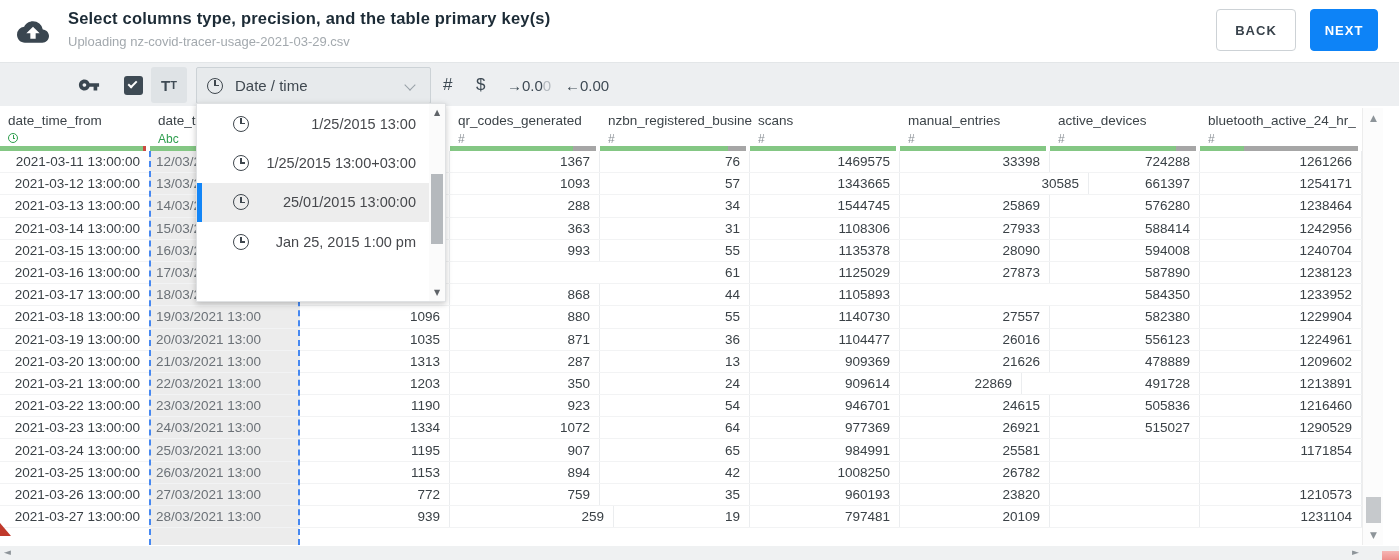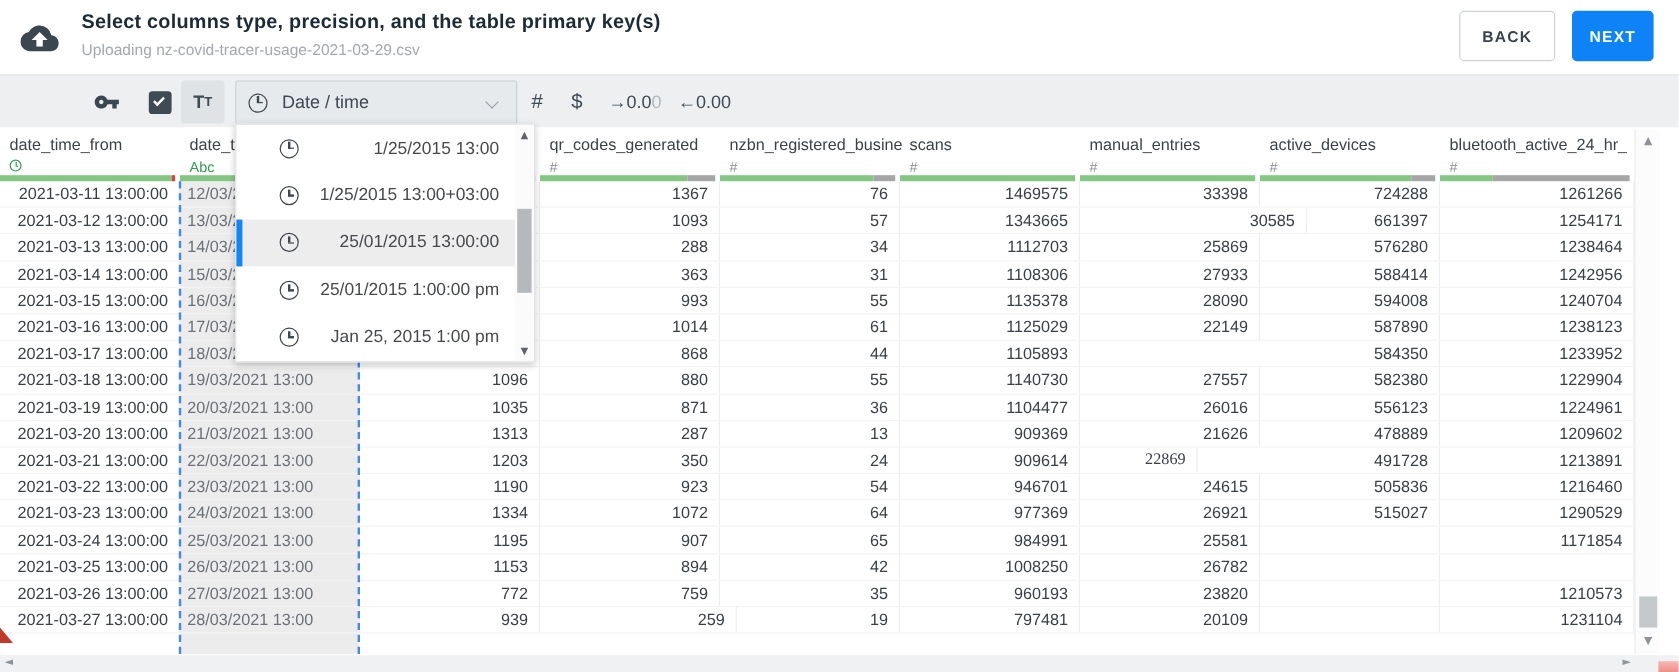--- a/index.html
+++ b/index.html
@@ -230,21 +230,21 @@
           <div class="gcell r" style="left: 939px; width: 150px;">30585</div>
           <div class="gcell r" style="left: 1050px; width: 150px;">661397</div>
           <div class="gcell r" style="left: 1200px; width: 162px;">1254171</div>
         </div>
         <div class="grow" style="height: 22.2px;">
           <div class="gcell r" style="left: 0px; width: 150px;">2021-03-13 13:00:00</div>
           <div class="gcell l dim" style="left: 150px; width: 150px;">14/03/2021 13:00</div>
           <div class="gcell r" style="left: 300px; width: 150px;"></div>
           <div class="gcell r" style="left: 450px; width: 150px;">288</div>
           <div class="gcell r" style="left: 600px; width: 150px;">34</div>
-          <div class="gcell r" style="left: 750px; width: 150px;">1112703</div>
+          <div class="gcell r" style="left: 750px; width: 150px;">1544745</div>
           <div class="gcell r" style="left: 900px; width: 150px;">25869</div>
           <div class="gcell r" style="left: 1050px; width: 150px;">576280</div>
           <div class="gcell r" style="left: 1200px; width: 162px;">1238464</div>
         </div>
         <div class="grow" style="height: 22.2px;">
           <div class="gcell r" style="left: 0px; width: 150px;">2021-03-14 13:00:00</div>
           <div class="gcell l dim" style="left: 150px; width: 150px;">15/03/2021 13:00</div>
           <div class="gcell r" style="left: 300px; width: 150px;"></div>
           <div class="gcell r" style="left: 450px; width: 150px;">363</div>
           <div class="gcell r" style="left: 600px; width: 150px;">31</div>
@@ -261,24 +261,23 @@
           <div class="gcell r" style="left: 600px; width: 150px;">55</div>
           <div class="gcell r" style="left: 750px; width: 150px;">1135378</div>
           <div class="gcell r" style="left: 900px; width: 150px;">28090</div>
           <div class="gcell r" style="left: 1050px; width: 150px;">594008</div>
           <div class="gcell r" style="left: 1200px; width: 162px;">1240704</div>
         </div>
         <div class="grow" style="height: 22.2px;">
           <div class="gcell r" style="left: 0px; width: 150px;">2021-03-16 13:00:00</div>
           <div class="gcell l dim" style="left: 150px; width: 150px;">17/03/2021 13:00</div>
           <div class="gcell r" style="left: 300px; width: 150px;"></div>
-          <div class="gcell r" style="left: 450px; width: 150px;">1014</div>
           <div class="gcell r" style="left: 600px; width: 150px;">61</div>
           <div class="gcell r" style="left: 750px; width: 150px;">1125029</div>
-          <div class="gcell r" style="left: 900px; width: 150px;">22149</div>
+          <div class="gcell r" style="left: 900px; width: 150px;">27873</div>
           <div class="gcell r" style="left: 1050px; width: 150px;">587890</div>
           <div class="gcell r" style="left: 1200px; width: 162px;">1238123</div>
         </div>
         <div class="grow" style="height: 22.2px;">
           <div class="gcell r" style="left: 0px; width: 150px;">2021-03-17 13:00:00</div>
           <div class="gcell l dim" style="left: 150px; width: 150px;">18/03/2021 13:00</div>
           <div class="gcell r" style="left: 300px; width: 150px;"></div>
           <div class="gcell r" style="left: 450px; width: 150px;">868</div>
           <div class="gcell r" style="left: 600px; width: 150px;">44</div>
           <div class="gcell r" style="left: 750px; width: 150px;">1105893</div>
@@ -318,21 +317,21 @@
           <div class="gcell r" style="left: 1050px; width: 150px;">478889</div>
           <div class="gcell r" style="left: 1200px; width: 162px;">1209602</div>
         </div>
         <div class="grow" style="height: 22.2px;">
           <div class="gcell r" style="left: 0px; width: 150px;">2021-03-21 13:00:00</div>
           <div class="gcell l dim" style="left: 150px; width: 150px;">22/03/2021 13:00</div>
           <div class="gcell r" style="left: 300px; width: 150px;">1203</div>
           <div class="gcell r" style="left: 450px; width: 150px;">350</div>
           <div class="gcell r" style="left: 600px; width: 150px;">24</div>
           <div class="gcell r" style="left: 750px; width: 150px;">909614</div>
-          <div class="gcell r" style="left: 848px; width: 150px; font-family: Liberation Serif, serif;">22869</div>
+          <div class="gcell r" style="left: 872px; width: 150px;">22869</div>
           <div class="gcell r" style="left: 1050px; width: 150px;">491728</div>
           <div class="gcell r" style="left: 1200px; width: 162px;">1213891</div>
         </div>
         <div class="grow" style="height: 22.2px;">
           <div class="gcell r" style="left: 0px; width: 150px;">2021-03-22 13:00:00</div>
           <div class="gcell l dim" style="left: 150px; width: 150px;">23/03/2021 13:00</div>
           <div class="gcell r" style="left: 300px; width: 150px;">1190</div>
           <div class="gcell r" style="left: 450px; width: 150px;">923</div>
           <div class="gcell r" style="left: 600px; width: 150px;">54</div>
           <div class="gcell r" style="left: 750px; width: 150px;">946701</div>
@@ -410,24 +409,20 @@
         <div class="dd-item">
           <span class="clock clockdd"></span>
           <span class="dtxt">1/25/2015 13:00+03:00</span>
         </div>
         <div class="dd-item sel">
           <span class="clock clockdd"></span>
           <span class="dtxt">25/01/2015 13:00:00</span>
         </div>
         <div class="dd-item">
           <span class="clock clockdd"></span>
-          <span class="dtxt">25/01/2015 1:00:00 pm</span>
-        </div>
-        <div class="dd-item">
-          <span class="clock clockdd"></span>
           <span class="dtxt">Jan 25, 2015 1:00 pm</span>
         </div>
       </div>
     <div class="dd-sb">
       <span class="ar" style="top:4px;">▲</span>
       <div class="thumb"></div>
       <span class="ar" style="bottom:4px;">▼</span>
     </div>
   </div>
 

